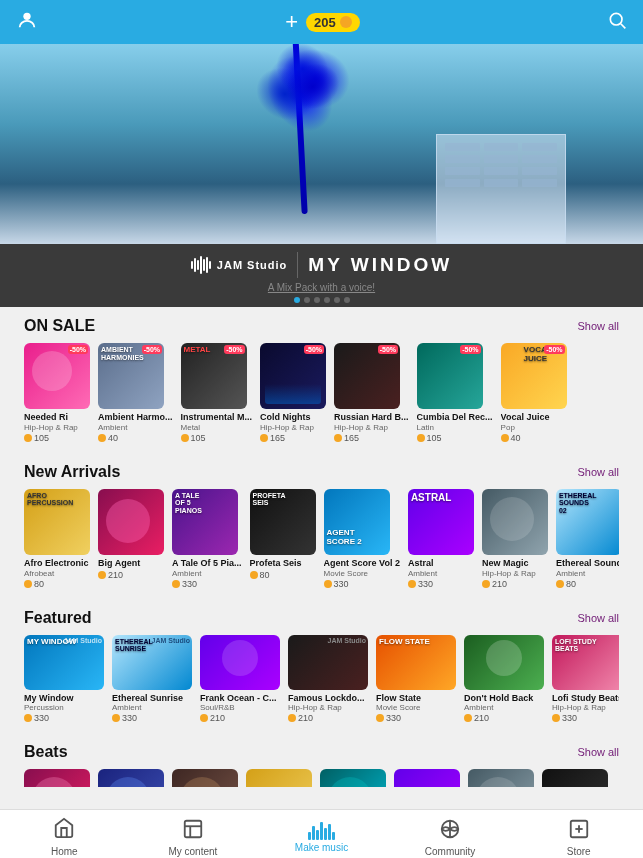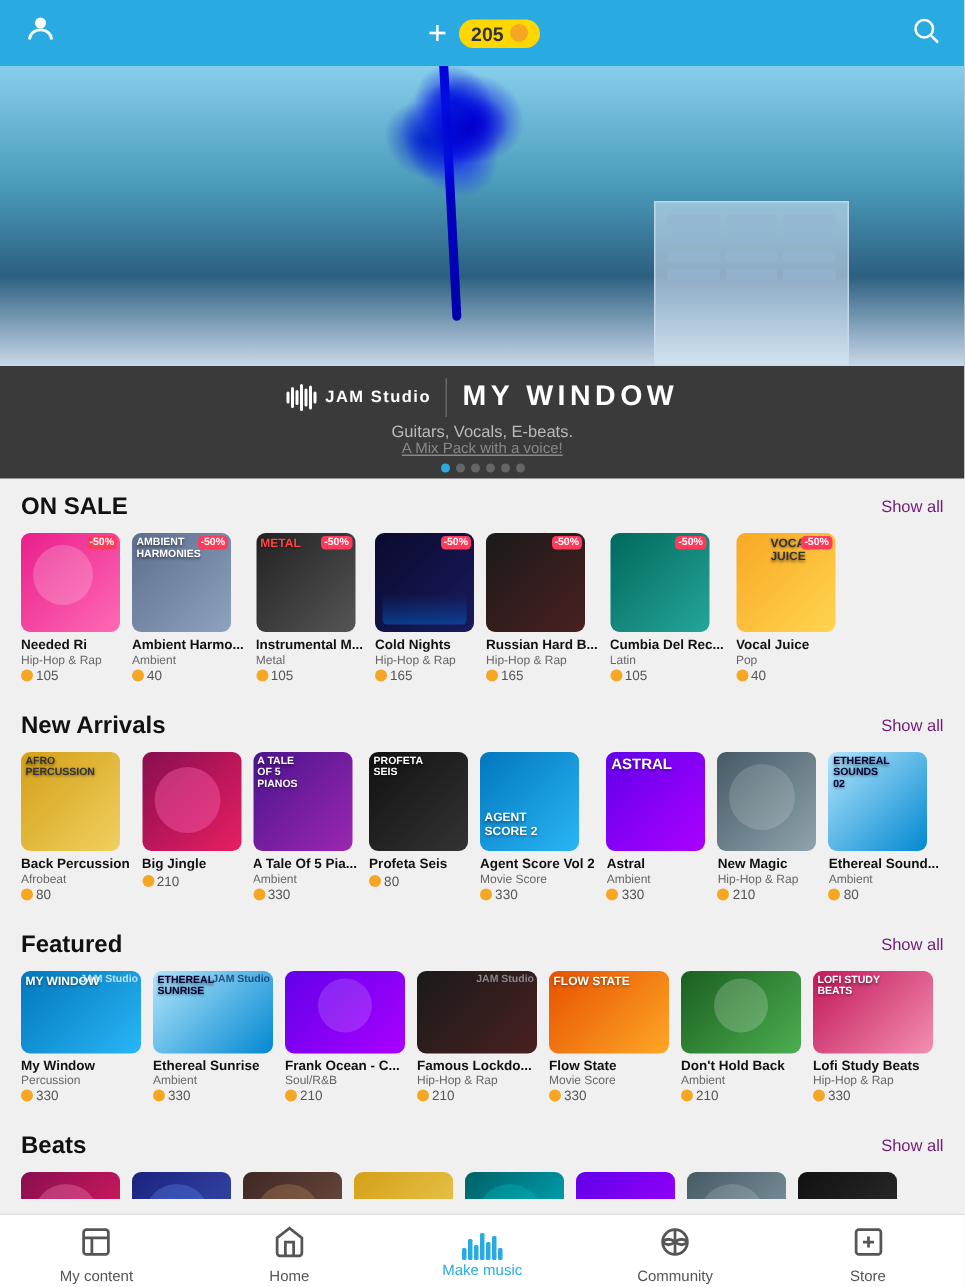--- a/index.html
+++ b/index.html
@@ -49,21 +49,21 @@
       font-weight: 600;
     }
     .dots { display: flex; gap: 4px; justify-content: center; padding: 4px 0; }
     .dot { width: 6px; height: 6px; border-radius: 50%; background: #666; }
     .dot.active { background: #29abe2; }
 
     
     .content { background: #f0f0f0; overflow-y: auto; height: calc(858px - 44px - 200px - 70px - 49px); }
 
     
-    .section { padding: 10px 14px 0; }
+    .section { padding: 10px 24px 0; }
     .section-header { display: flex; justify-content: space-between; align-items: center; margin-bottom: 8px; }
     .section-title { font-size: 16px; font-weight: 700; color: #111; }
     .show-all { font-size: 11px; color: #701a75; }
 
     
     .h-scroll { display: flex; gap: 8px; overflow-x: auto; padding-bottom: 10px; scrollbar-width: none; }
     .h-scroll::-webkit-scrollbar { display: none; }
 
     
     .album-card { flex: 0 0 66px; }
@@ -253,21 +253,20 @@
         <span style="height:12px;"></span>
         <span style="height:16px;"></span>
         <span style="height:8px;"></span>
       </div>
       <span style="font-size:11px;color:#fff;font-weight:600;letter-spacing:1px;">JAM Studio</span>
     </div>
     <div style="width:1px;height:26px;background:#666;"></div>
     <span style="color:#fff;font-size:19px;font-weight:800;letter-spacing:3px;">MY WINDOW</span>
   </div>
   <div style="text-align:center;margin-top:4px;">
-    <div style="color:#bbb;font-size:11px;">Guitars, Vocals, E-beats.</div>
     <div style="color:#888;font-size:10px;text-decoration:underline;">A Mix Pack with a voice!</div>
   </div>
   <div class="dots">
     <div class="dot active"></div>
     <div class="dot"></div>
     <div class="dot"></div>
     <div class="dot"></div>
     <div class="dot"></div>
     <div class="dot"></div>
   </div>
@@ -357,29 +356,29 @@
   <div class="section">
     <div class="section-header">
       <span class="section-title">New Arrivals</span>
       <span class="show-all">Show all</span>
     </div>
     <div class="h-scroll">
       <div class="album-card">
         <div class="album-thumb bg-yellow2">
           <span class="thumb-text" style="color:#333;font-size:7px;">AFRO<br>PERCUSSION</span>
         </div>
-        <div class="album-name">Back Percussion</div>
+        <div class="album-name">Afro Electronic</div>
         <div class="album-genre">Afrobeat</div>
         <div class="album-price"><div class="price-coin"></div>80</div>
       </div>
       <div class="album-card">
         <div class="album-thumb bg-magenta">
           <div style="position:absolute;top:10px;left:8px;width:44px;height:44px;border-radius:50%;background:rgba(255,100,180,0.4);"></div>
         </div>
-        <div class="album-name">Big Jingle</div>
+        <div class="album-name">Big Agent</div>
         <div class="album-genre"></div>
         <div class="album-price"><div class="price-coin"></div>210</div>
       </div>
       <div class="album-card">
         <div class="album-thumb bg-purple">
           <span class="thumb-text" style="font-size:7px;">A TALE<br>OF 5<br>PIANOS</span>
         </div>
         <div class="album-name">A Tale Of 5 Pia...</div>
         <div class="album-genre">Ambient</div>
         <div class="album-price"><div class="price-coin"></div>330</div>
@@ -546,38 +545,38 @@
       <div class="beats-card">
         <div class="beats-thumb bg-dark3" style="position:relative;">
         </div>
       </div>
     </div>
   </div>
 
 </div>
 
 <div class="bottom-nav">
+  <div class="nav-item">
+    <span style="font-size:18px;">
+      <svg width="22" height="22" viewBox="0 0 24 24" fill="none" stroke="#555" stroke-width="2">
+          <path d="M3 9l9-7 9 7v11a2 2 0 01-2 2H5a2 2 0 01-2-2z"></path>
+          <polyline points="9,22 9,12 15,12 15,22"></polyline>
+        </svg>
+    </span>
+    <span class="nav-label">Home</span>
+  </div>
   <div class="nav-item">
     <span>
       <svg width="22" height="22" viewBox="0 0 24 24" fill="none" stroke="#555" stroke-width="2">
           <rect x="3" y="3" width="18" height="18" rx="2"></rect>
           <line x1="3" y1="9" x2="21" y2="9"></line>
           <line x1="9" y1="21" x2="9" y2="9"></line>
         </svg>
     </span>
     <span class="nav-label">My content</span>
-  </div>
-  <div class="nav-item">
-    <span style="font-size:18px;">
-      <svg width="22" height="22" viewBox="0 0 24 24" fill="none" stroke="#555" stroke-width="2">
-          <path d="M3 9l9-7 9 7v11a2 2 0 01-2 2H5a2 2 0 01-2-2z"></path>
-          <polyline points="9,22 9,12 15,12 15,22"></polyline>
-        </svg>
-    </span>
-    <span class="nav-label">Home</span>
   </div>
   <div class="nav-item active">
     <div class="music-bars">
       <span style="height:8px;"></span>
       <span style="height:14px;"></span>
       <span style="height:10px;"></span>
       <span style="height:18px;"></span>
       <span style="height:12px;"></span>
       <span style="height:16px;"></span>
       <span style="height:8px;"></span>

